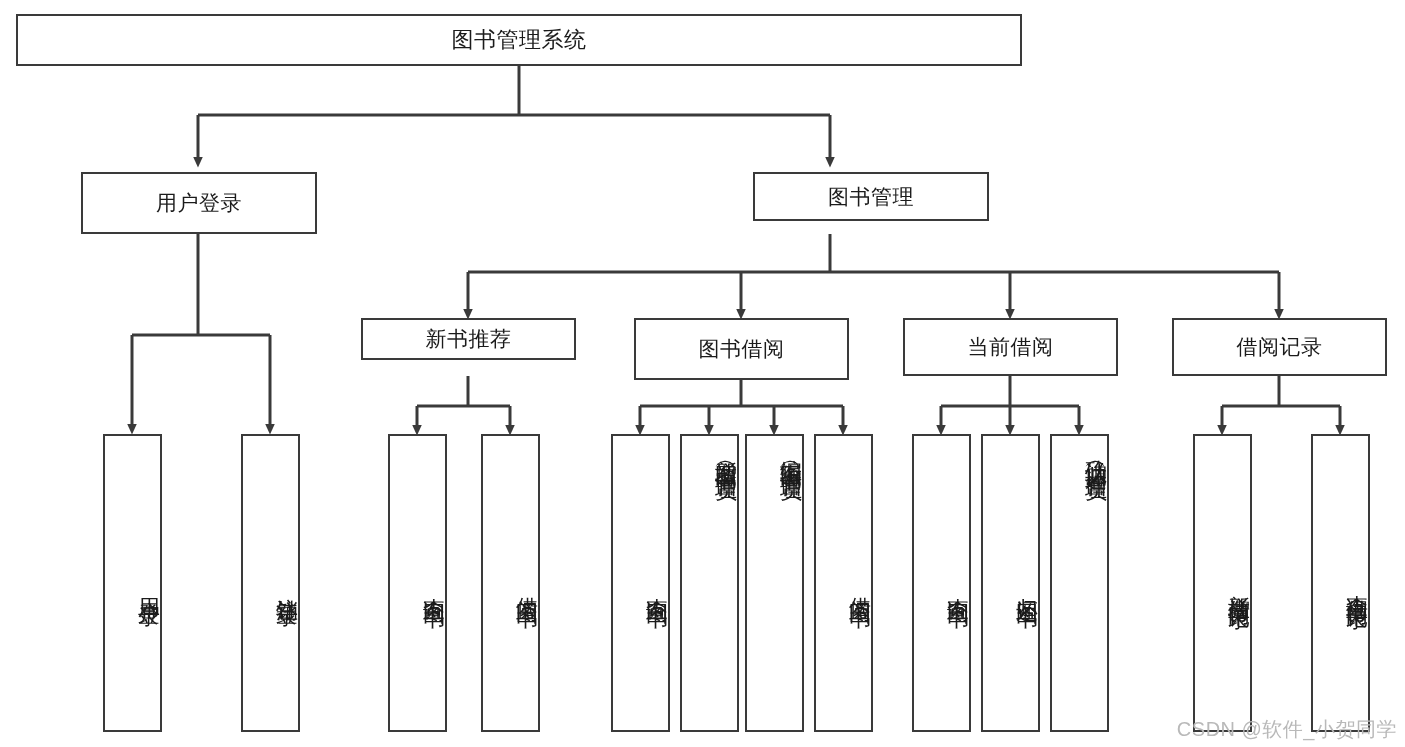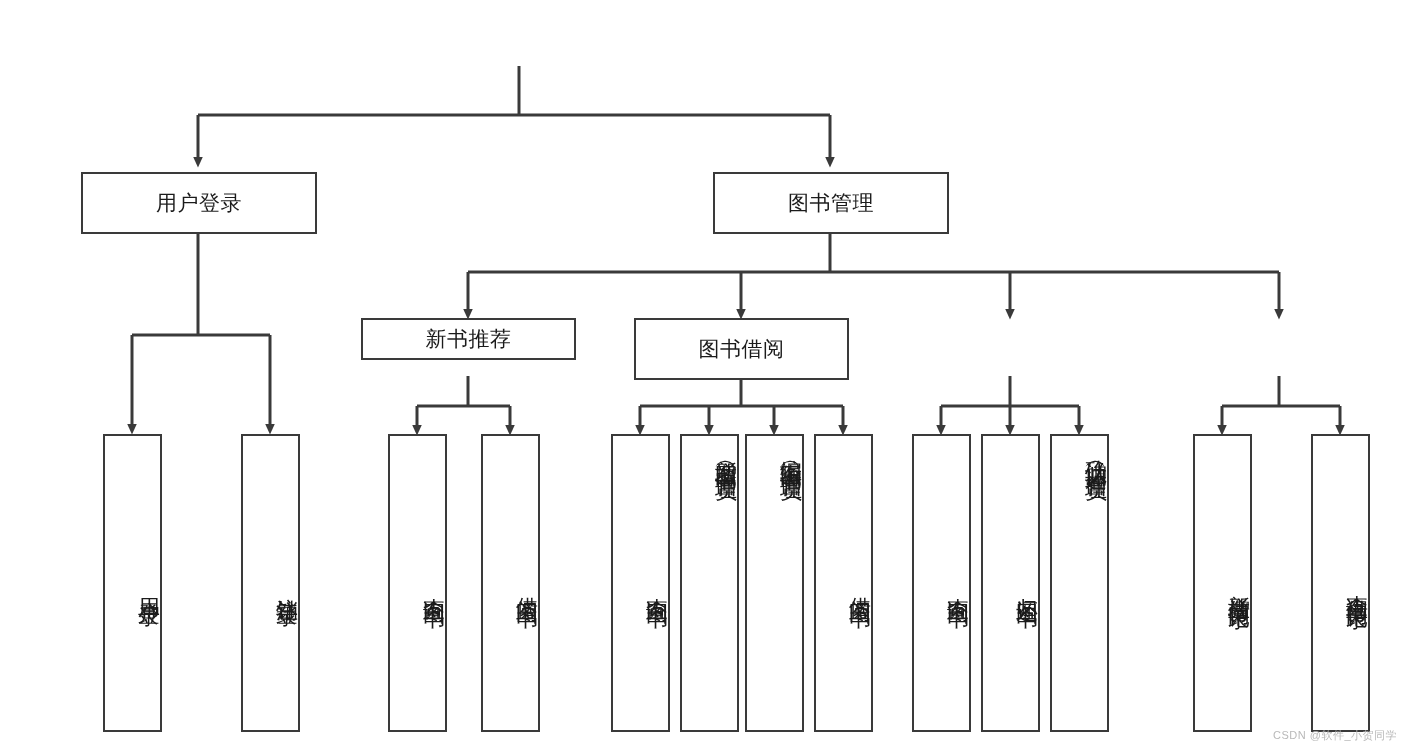--- a/index.html
+++ b/index.html
@@ -53,21 +53,21 @@
     padding-top: 6px;
     line-height: 1.0;
   }
   .node.vert.top-align {
     justify-content: flex-start;
   }
   .watermark {
     position: absolute;
     right: 8px;
     bottom: 4px;
-    font-size: 11px;
+    font-size: 20px;
     color: #b9b9b9;
     white-space: nowrap;
     letter-spacing: 0.5px;
   }
 </style>
 </head>
 <body>
 
 <div id="stage">
 
@@ -114,33 +114,42 @@
       <path d="M1010,406 L1010,426" marker-end="url(#arrow)"></path>
       <path d="M1079,406 L1079,426" marker-end="url(#arrow)"></path>
 
       <path d="M1279,376 L1279,406"></path>
       <path d="M1222,406 L1340,406"></path>
       <path d="M1222,406 L1222,426" marker-end="url(#arrow)"></path>
       <path d="M1340,406 L1340,426" marker-end="url(#arrow)"></path>
     </g>
   </svg>
 
+  <div class="node horiz root" style="left:16px; top:14px; width:1006px; height:52px;">
+    <span>图书管理系统</span>
+  </div>
 
   <div class="node horiz" style="left:81px; top:172px; width:236px; height:62px;">
     <span>用户登录</span>
   </div>
-  <div class="node horiz" style="left:713px; top:172px; width:236px; height:62px;">
+  <div class="node horiz" style="left:753px; top:172px; width:236px; height:49px;">
     <span>图书管理</span>
   </div>
 
   <div class="node horiz" style="left:361px; top:318px; width:215px; height:42px;">
     <span>新书推荐</span>
   </div>
   <div class="node horiz" style="left:634px; top:318px; width:215px; height:62px;">
     <span>图书借阅</span>
+  </div>
+  <div class="node horiz" style="left:903px; top:318px; width:215px; height:58px;">
+    <span>当前借阅</span>
+  </div>
+  <div class="node horiz" style="left:1172px; top:318px; width:215px; height:58px;">
+    <span>借阅记录</span>
   </div>
 
   <div class="node vert" style="left:103px; top:434px; width:59px; height:298px;">
     <span>用户登录</span>
   </div>
   <div class="node vert" style="left:241px; top:434px; width:59px; height:298px;">
     <span>注销登录</span>
   </div>
 
   <div class="node vert" style="left:388px; top:434px; width:59px; height:298px;">

